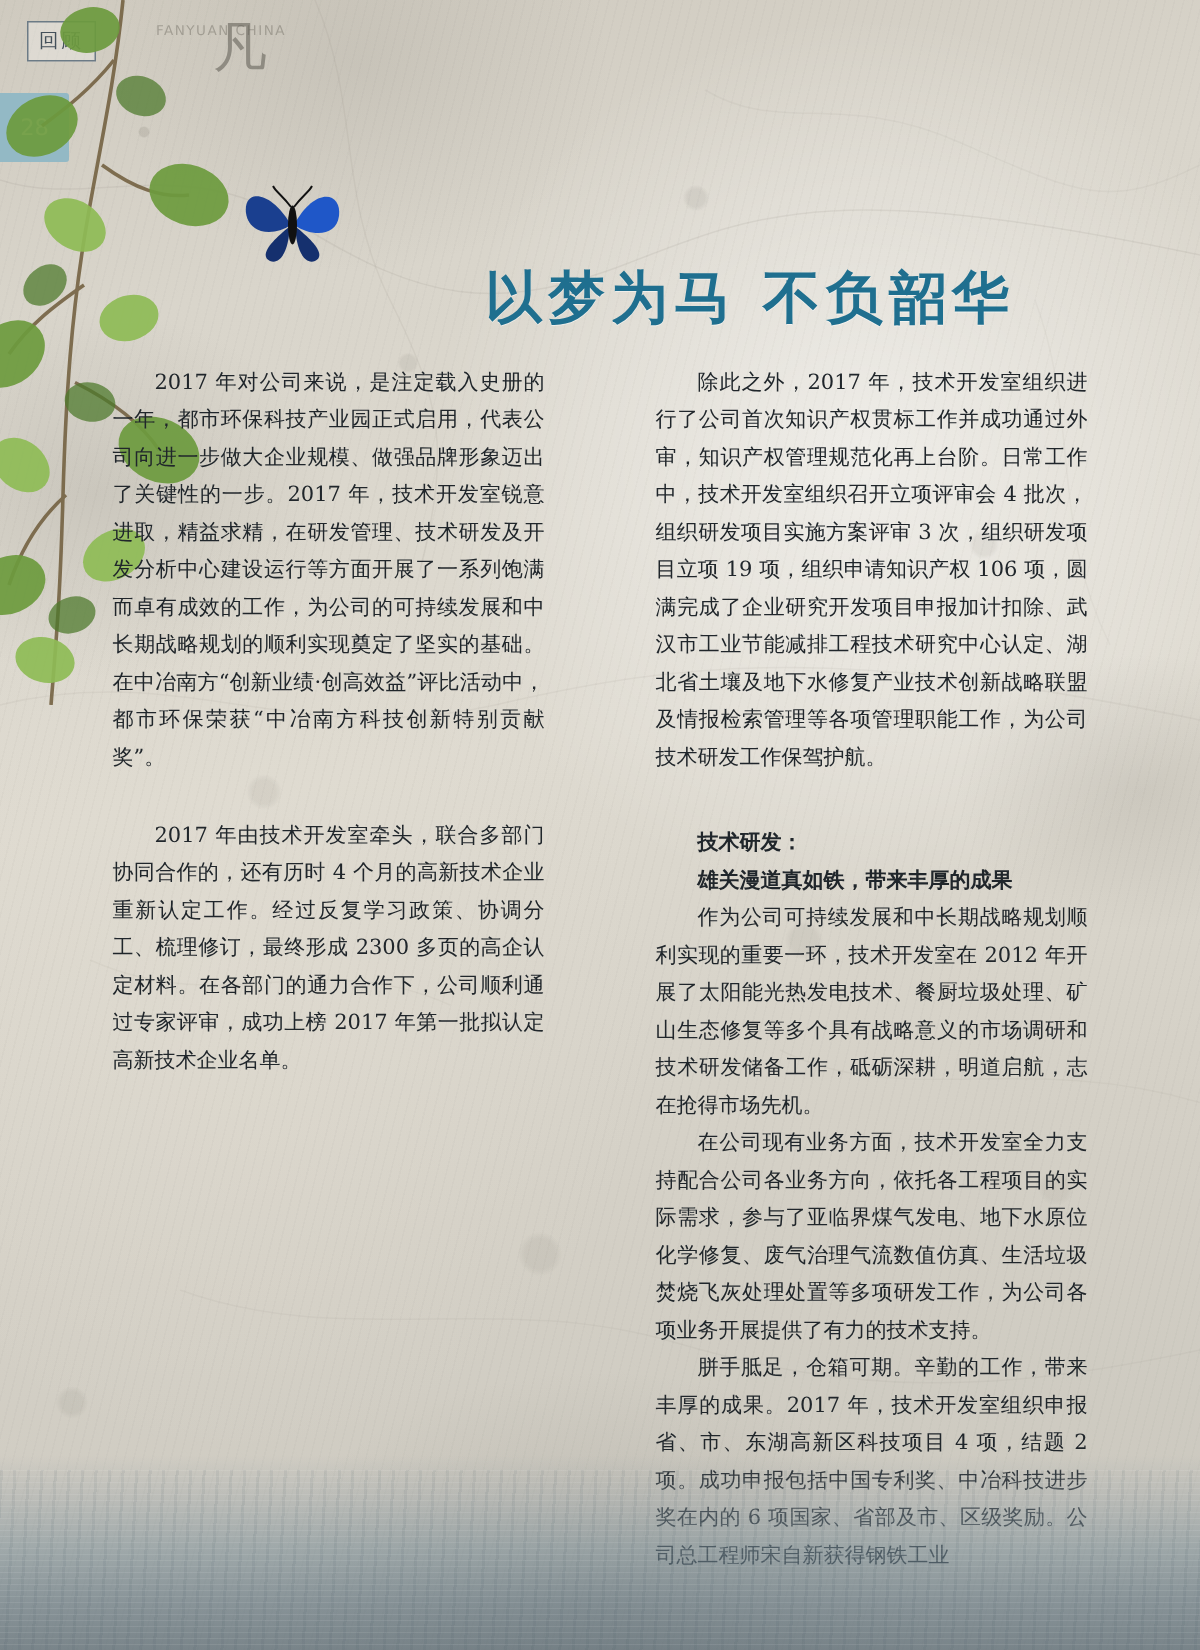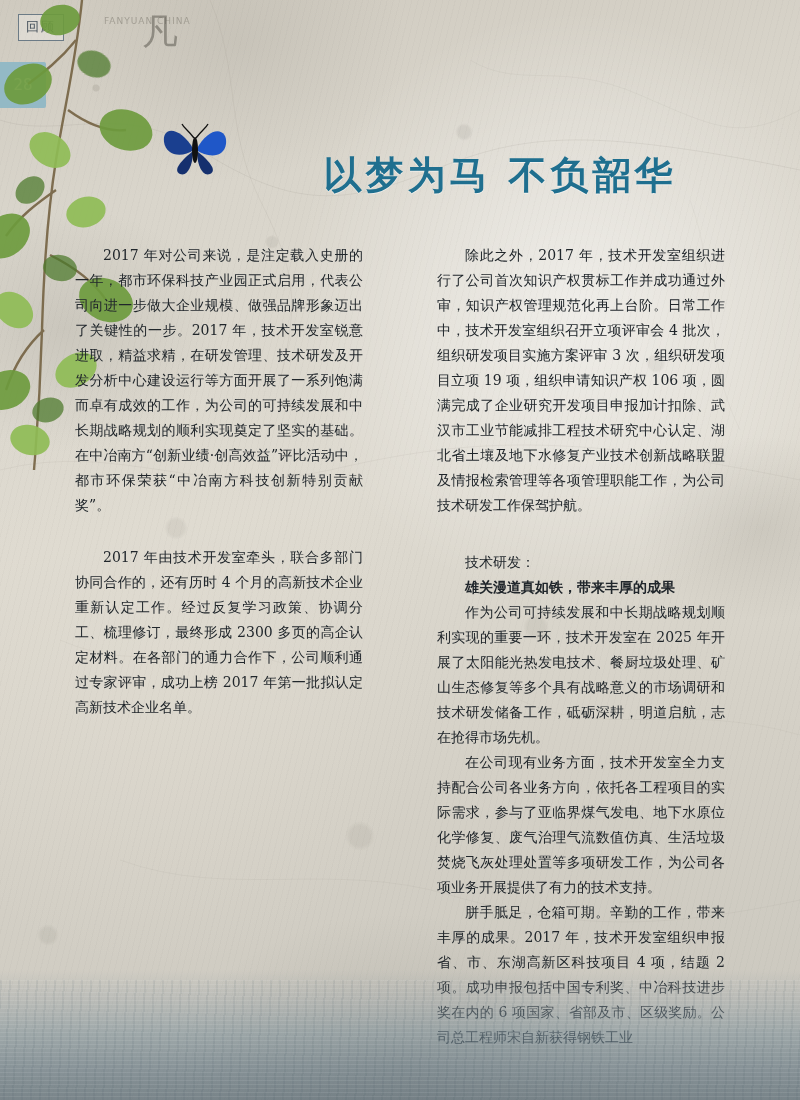--- a/index.html
+++ b/index.html
@@ -141,20 +141,21 @@
     text-align: center;
   }
   .main-title {
     font-size: 38px;
     font-weight: bold;
     color: #1f6f8f;
     letter-spacing: 4px;
     font-family: "DejaVu Serif", serif;
     text-shadow: 0 1px 0 rgba(255,255,255,0.5);
     white-space: nowrap;
+    margin-top: 23px;
   }
   .sub-title {
     margin-top: 14px;
     font-size: 21px;
     color: #21353f;
     letter-spacing: 1px;
     font-family: "DejaVu Serif", serif;
     white-space: nowrap;
   }
 
@@ -168,21 +169,21 @@
     text-align: justify;
     font-family: "DejaVu Serif", "Liberation Serif", serif;
   }
   .col-left  { left: 75px;  top: 243px; }
   .col-right { left: 437px; top: 243px; }
 
   .col p { margin: 0; text-indent: 2em; }
   .col p + p { margin-top: 0px; }
 
   .sec-head {
-    font-weight: normal;
+    font-weight: bold;
     text-indent: 0;
     margin-top: 20px !important;
     margin-bottom: 2px;
   }
   .sec-sub {
     font-weight: bold;
     text-indent: 2em;
     margin-bottom: 2px;
   }
 
@@ -274,21 +275,21 @@
     <p>2017 年由技术开发室牵头，联合多部门协同合作的，还有历时 4 个月的高新技术企业重新认定工作。经过反复学习政策、协调分工、梳理修订，最终形成 2300 多页的高企认定材料。在各部门的通力合作下，公司顺利通过专家评审，成功上榜 2017 年第一批拟认定高新技术企业名单。</p>
   </div>
 
   <div class="col col-right">
     <p>除此之外，2017 年，技术开发室组织进行了公司首次知识产权贯标工作并成功通过外审，知识产权管理规范化再上台阶。日常工作中，技术开发室组织召开立项评审会 4 批次，组织研发项目实施方案评审 3 次，组织研发项目立项 19 项，组织申请知识产权 106 项，圆满完成了企业研究开发项目申报加计扣除、武汉市工业节能减排工程技术研究中心认定、湖北省土壤及地下水修复产业技术创新战略联盟及情报检索管理等各项管理职能工作，为公司技术研发工作保驾护航。</p>
   </div>
 
   <div class="col block-right-2">
     <p class="sec-head">技术研发：</p>
     <p class="sec-sub">雄关漫道真如铁，带来丰厚的成果</p>
-    <p>作为公司可持续发展和中长期战略规划顺利实现的重要一环，技术开发室在 2025 年开展了太阳能光热发电技术、餐厨垃圾处理、矿山生态修复等多个具有战略意义的市场调研和技术研发储备工作，砥砺深耕，明道启航，志在抢得市场先机。</p>
+    <p>作为公司可持续发展和中长期战略规划顺利实现的重要一环，技术开发室在 2012 年开展了太阳能光热发电技术、餐厨垃圾处理、矿山生态修复等多个具有战略意义的市场调研和技术研发储备工作，砥砺深耕，明道启航，志在抢得市场先机。</p>
     <p>在公司现有业务方面，技术开发室全力支持配合公司各业务方向，依托各工程项目的实际需求，参与了亚临界煤气发电、地下水原位化学修复、废气治理气流数值仿真、生活垃圾焚烧飞灰处理处置等多项研发工作，为公司各项业务开展提供了有力的技术支持。</p>
     <p>胼手胝足，仓箱可期。辛勤的工作，带来丰厚的成果。2017 年，技术开发室组织申报省、市、东湖高新区科技项目 4 项，结题 2 项。成功申报包括中国专利奖、中冶科技进步奖在内的 6 项国家、省部及市、区级奖励。公司总工程师宋自新获得钢铁工业</p>
   </div>
 
   <div class="water"></div>
   <div class="water-ripple"></div>
 
 </div>
 
 </body></html>

